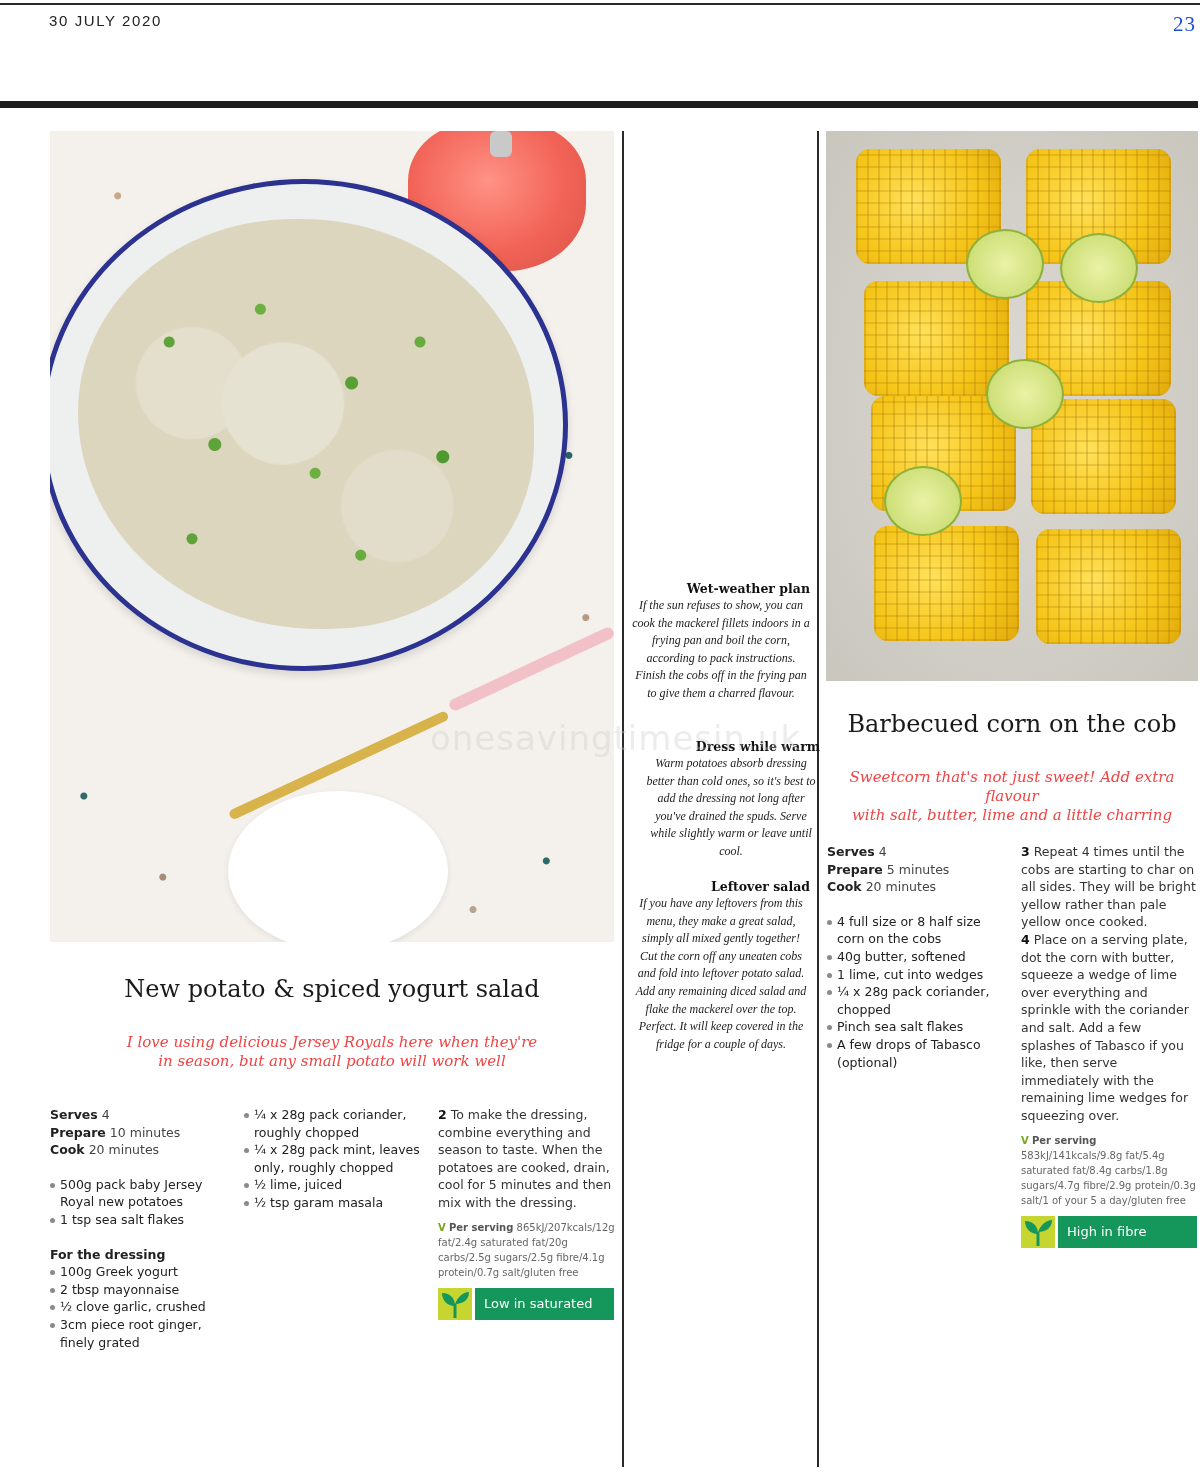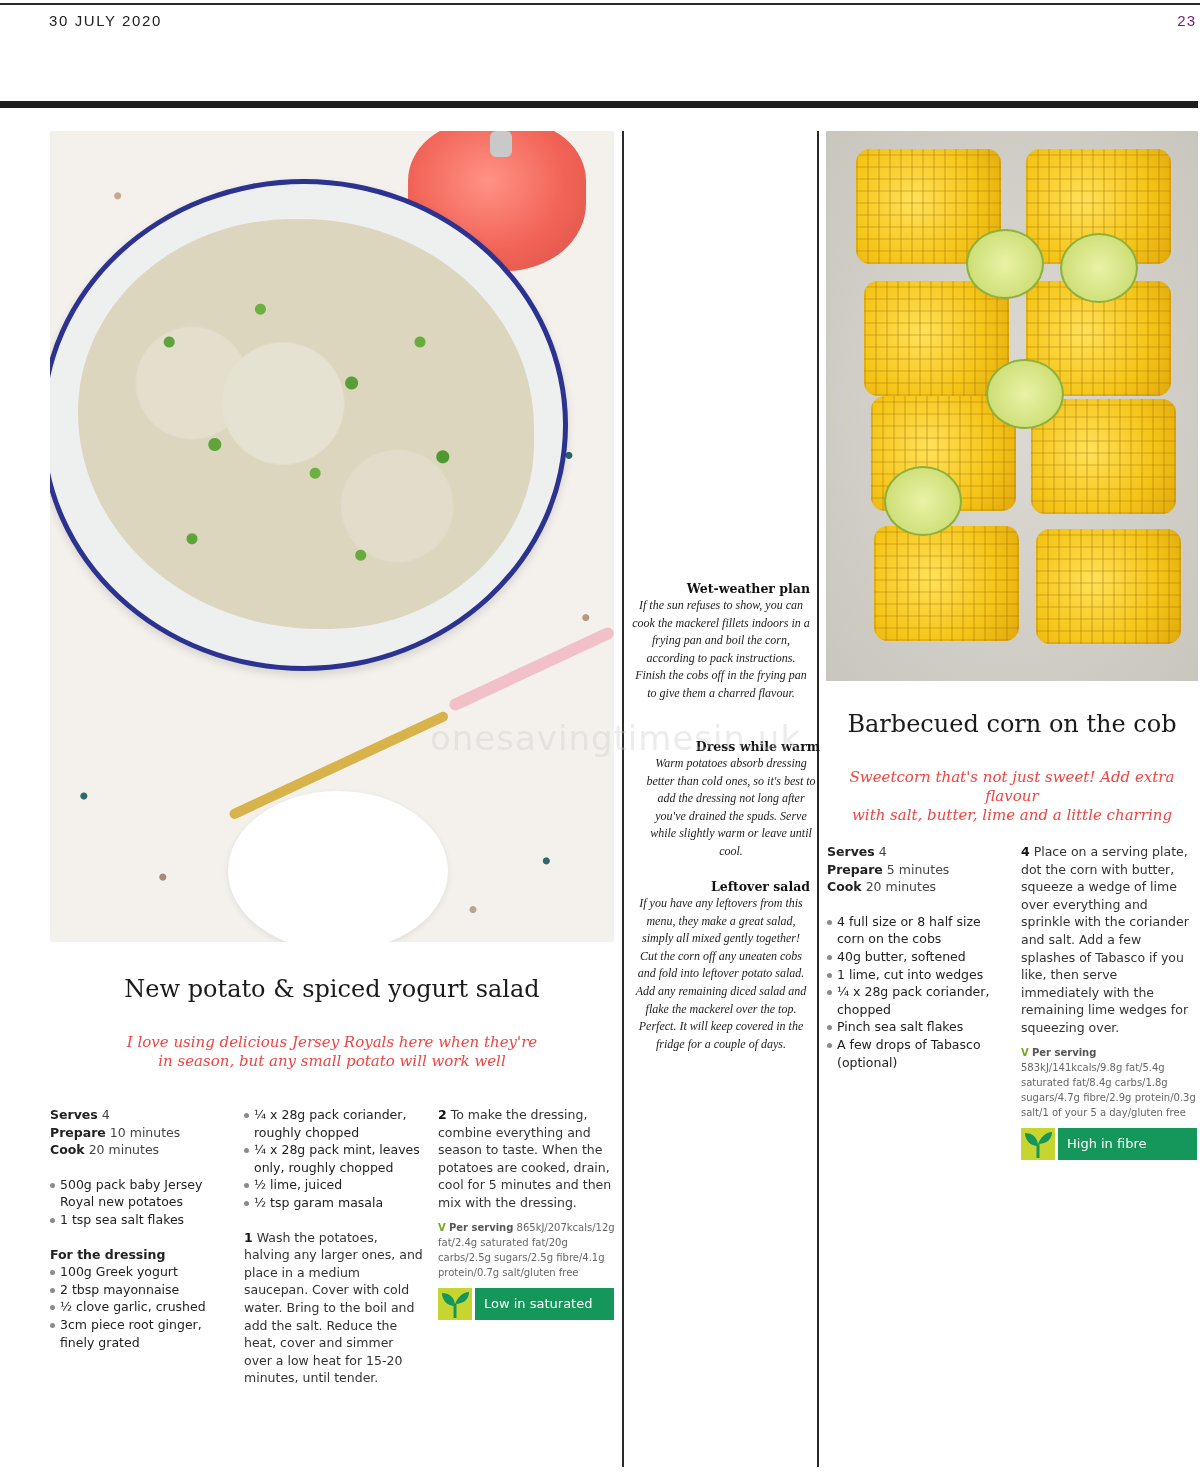--- a/index.html
+++ b/index.html
@@ -1,21 +1,21 @@
 <!DOCTYPE html>
 <html><head>
 <meta charset="utf-8">
 <style>
   * { box-sizing: border-box; margin: 0; padding: 0; }
   html, body { width: 1200px; height: 1472px; background: #ffffff; overflow: hidden; }
   body { position: relative; font-family: "DejaVu Sans", sans-serif; color: #1c1c1c; }
 
   .top-rule { position: absolute; left: 0; top: 3px; width: 1200px; height: 2px; background: #2a2a2a; }
   .header-date { position: absolute; left: 49px; top: 12px; font-family: "Liberation Sans", sans-serif; font-size: 15px; letter-spacing: 1.6px; color: #222; }
-  .header-page { position: absolute; right: 4px; top: 12px; font-family: Liberation Sans, sans-serif; font-size: 15px; letter-spacing: 1px; color: #701a75; }
+  .header-page { position: absolute; right: 4px; top: 12px; font-family: Liberation Serif, serif; font-size: 21px; letter-spacing: 1px; color: #1d4ed8; }
   .thick-rule { position: absolute; left: 0; top: 101px; width: 1198px; height: 7px; background: #1e1e1e; }
 
   .vrule { position: absolute; width: 2px; background: #2a2a2a; }
   .vrule.left { left: 622px; top: 131px; height: 1336px; }
   .vrule.right { left: 817px; top: 131px; height: 1336px; }
 
   
   .photo { position: absolute; overflow: hidden; }
   .photo.potato { left: 50px; top: 131px; width: 564px; height: 811px;
     background:
@@ -158,23 +158,20 @@
 </div>
 
 <div class="col" style="left:244px; top:1106px; width:180px;">
   <ul class="ing">
     <li>¼ x 28g pack coriander, roughly chopped</li>
     <li>¼ x 28g pack mint, leaves only, roughly chopped</li>
     <li>½ lime, juiced</li>
     <li>½ tsp garam masala</li>
   </ul>
   <div class="gap"></div>
-  <div class="method">
-    <p><b>1</b> <span>Wash the potatoes, halving any larger ones, and place in a medium saucepan. Cover with cold water. Bring to the boil and add the salt. Reduce the heat, cover and simmer over a low heat for 15-20 minutes, until tender.</span></p>
-  </div>
 </div>
 
 <div class="col" style="left:438px; top:1106px; width:178px;">
   <div class="method">
     <p><b>2</b> <span>To make the dressing, combine everything and season to taste. When the potatoes are cooked, drain, cool for 5 minutes and then mix with the dressing.</span></p>
   </div>
   <div class="nutrition">
     <span class="v">V</span>
     <b>Per serving</b>
     <span>865kJ/207kcals/12g fat/2.4g saturated fat/20g carbs/2.5g sugars/2.5g fibre/4.1g protein/0.7g salt/gluten free</span>
@@ -220,20 +217,21 @@
     <li>40g butter, softened</li>
     <li>1 lime, cut into wedges</li>
     <li>¼ x 28g pack coriander, chopped</li>
     <li>Pinch sea salt flakes</li>
     <li>A few drops of Tabasco (optional)</li>
   </ul>
 </div>
 
 <div class="col" style="left:1021px; top:843px; width:176px;">
   <div class="method">
+    <p><b>3</b> <span>Repeat 4 times until the cobs are starting to char on all sides. They will be bright yellow rather than pale yellow once cooked.</span></p>
     <p><b>4</b> <span>Place on a serving plate, dot the corn with butter, squeeze a wedge of lime over everything and sprinkle with the coriander and salt. Add a few splashes of Tabasco if you like, then serve immediately with the remaining lime wedges for squeezing over.</span></p>
   </div>
   <div class="nutrition">
     <span class="v">V</span>
     <b>Per serving</b>
     <span>583kJ/141kcals/9.8g fat/5.4g saturated fat/8.4g carbs/1.8g sugars/4.7g fibre/2.9g protein/0.3g salt/1 of your 5 a day/gluten free</span>
   </div>
   <div class="badge">
     <div class="leaf">
       <svg width="34" height="32" viewBox="0 0 34 32">

